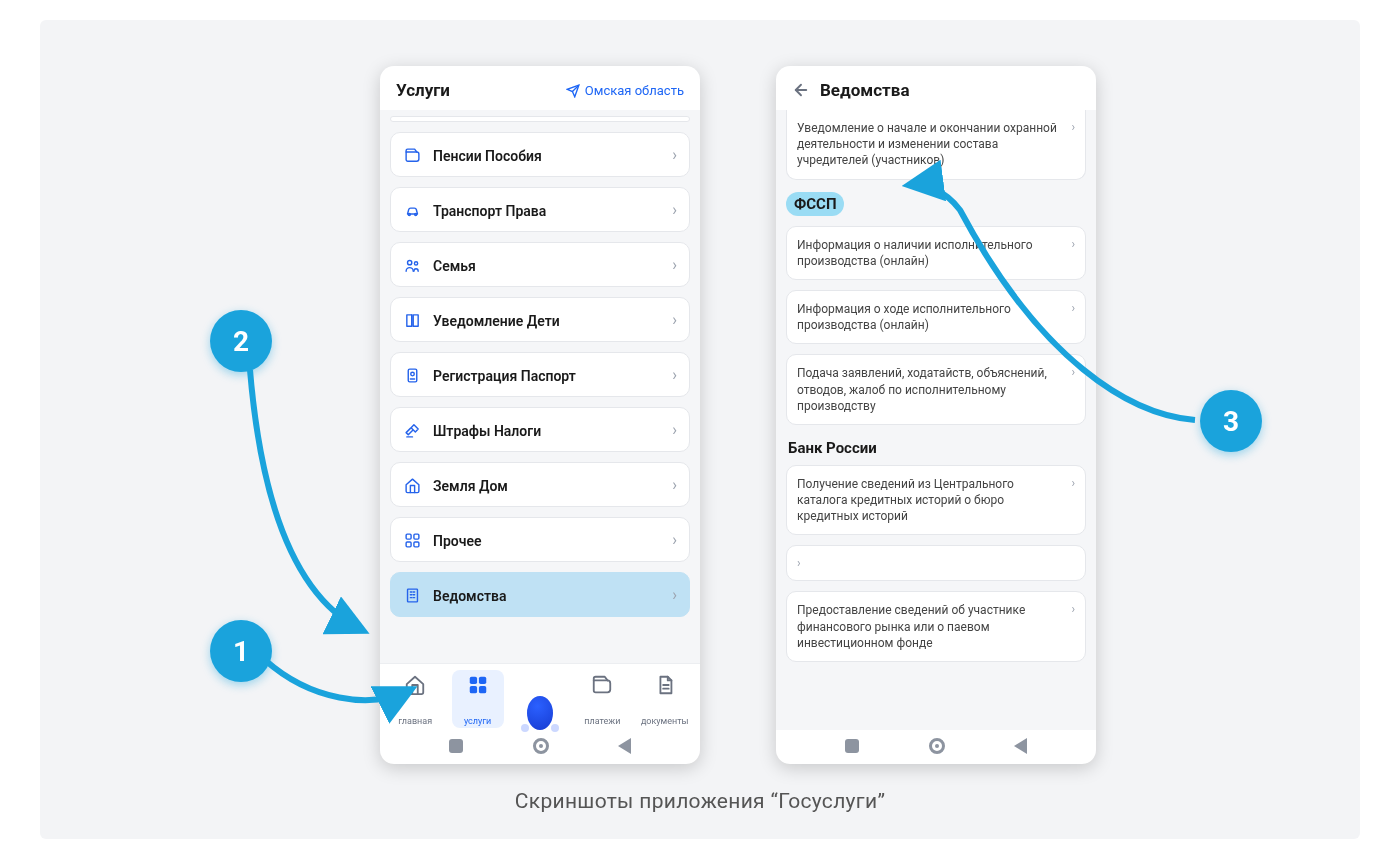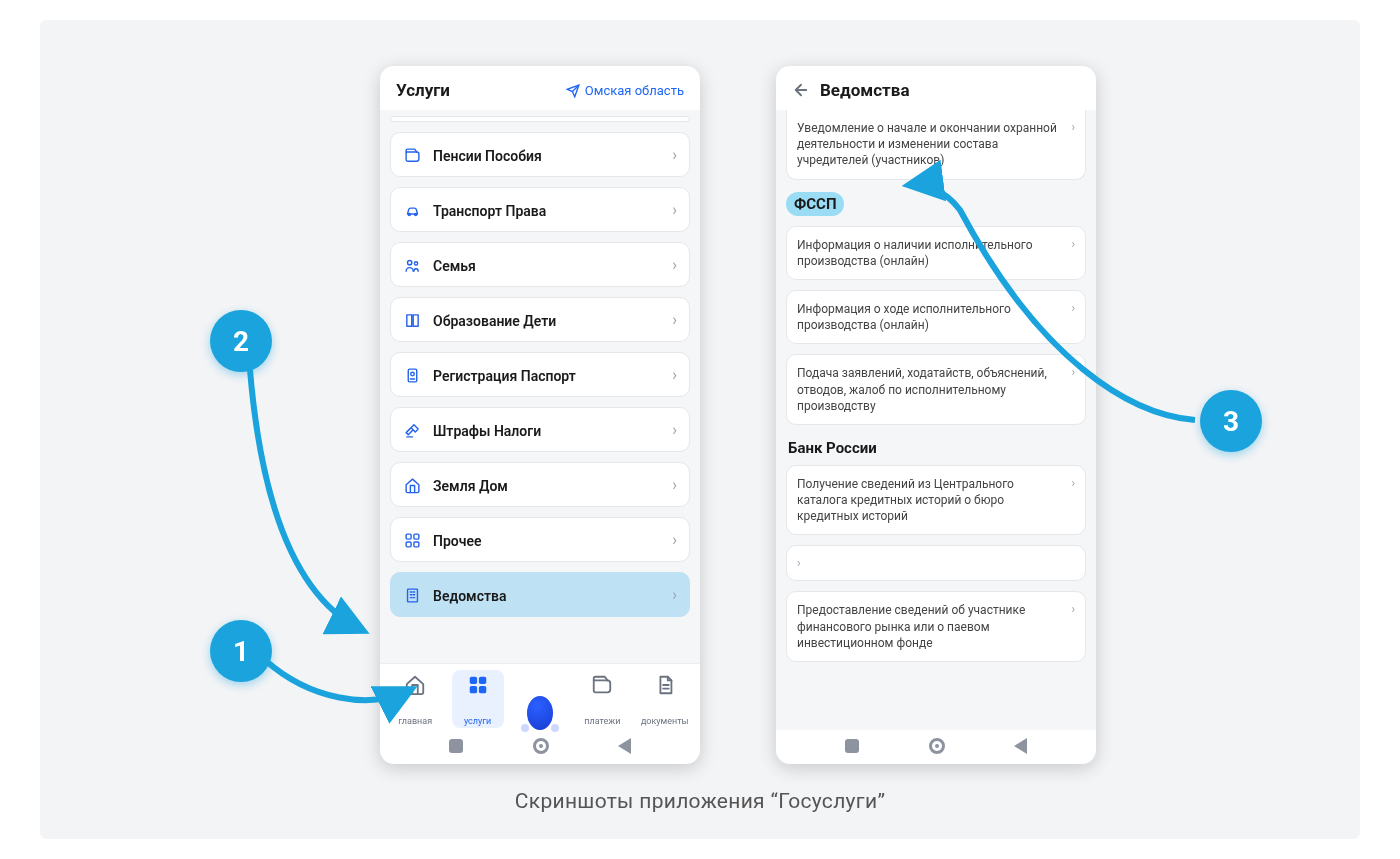--- a/index.html
+++ b/index.html
@@ -108,21 +108,21 @@
     <span class="chev">›</span>
             </div>
             <div class="svc-item">
               <span class="svc-icon">
                 <svg width="17" height="17" viewBox="0 0 24 24" fill="none" stroke="#2563eb" stroke-width="2" stroke-linecap="round" stroke-linejoin="round">
                   <path d="M4 4h7v16H4z"></path>
                   <path d="M13 4h7v16h-7z"></path>
                   <path d="M11 4v16"></path>
                 </svg>
               </span>
-    <span class="svc-label">Образование Дети</span>
+    <span class="svc-label">Уведомление Дети</span>
     <span class="chev">›</span>
             </div>
             <div class="svc-item">
               <span class="svc-icon">
                 <svg width="17" height="17" viewBox="0 0 24 24" fill="none" stroke="#2563eb" stroke-width="2" stroke-linecap="round" stroke-linejoin="round">
                   <rect x="6" y="3" width="12" height="18" rx="2"></rect>
                   <circle cx="12" cy="10" r="2.5"></circle>
                   <path d="M9 17h6"></path>
                 </svg>
               </span>

